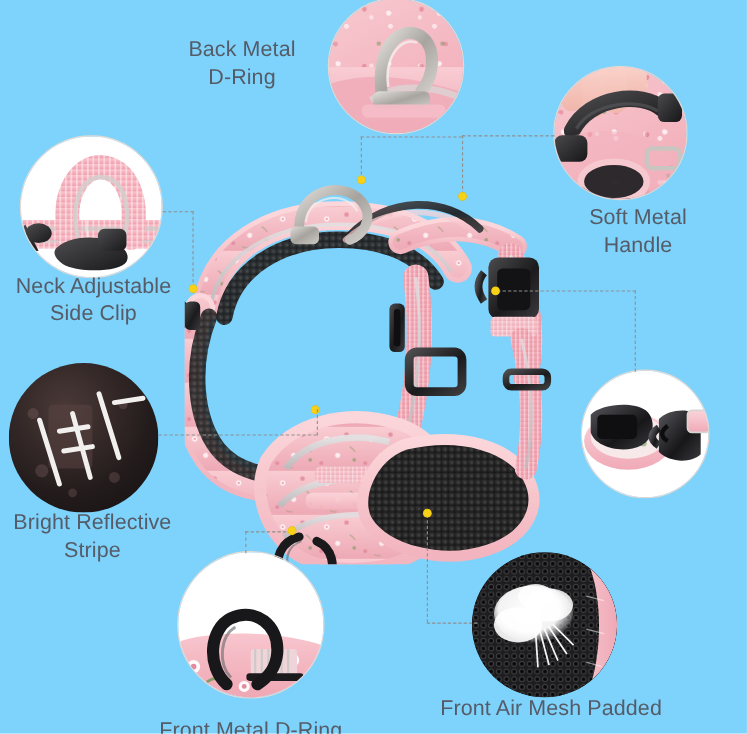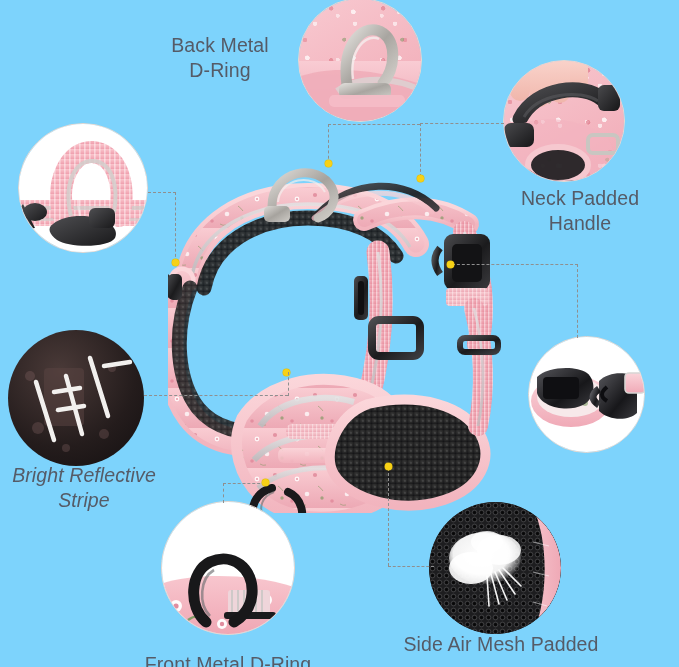--- a/index.html
+++ b/index.html
@@ -239,21 +239,21 @@
       <path d="M20 56 C34 32 76 28 94 40" stroke="#5c5c60" stroke-width="3" fill="none" opacity=".55"></path>
 
       <path d="M0 72 C26 52 72 54 104 76 L122 122 L0 122 Z" fill="#f3b3bf" opacity=".55"></path>
       <ellipse cx="54" cy="104" rx="30" ry="18" fill="#1d1d20" opacity=".92"></ellipse>
       <ellipse cx="54" cy="104" rx="30" ry="18" fill="none" stroke="#f6c8cf" stroke-width="6"></ellipse>
       <rect x="0" y="62" width="30" height="24" rx="7" fill="url(#bk2)"></rect>
       <rect x="94" y="24" width="22" height="26" rx="6" fill="url(#bk2)"></rect>
       <rect x="84" y="74" width="30" height="18" rx="5" fill="none" stroke="#c9c6c1" stroke-width="4"></rect>
     </svg>
   </div>
-  <div class="label" style="left:492px;top:186px;width:176px;">Neck Padded
+  <div class="label" style="left:492px;top:186px;width:176px;">Soft Metal
 Handle</div>
   <div class="dash h" style="left:420px;top:123px;width:84px;"></div>
   <div class="dash v" style="left:420px;top:123px;height:54px;"></div>
   <div class="dot" style="left:417px;top:175px;"></div>
 
   <div class="circle ring" style="left:18px;top:123px;width:130px;height:130px;">
     <div class="fill" style="background:#ffffff;"></div>
     <svg width="130" height="130" viewBox="0 0 130 130" style="position:absolute;inset:0;">
       <defs>
         <linearGradient id="wb" x1="0" y1="0" x2="0" y2="1">
@@ -277,20 +277,22 @@
       <path d="M46 96 C34 58 52 26 74 28 C96 30 108 58 100 92" stroke="url(#wv)" stroke-width="22" fill="none" stroke-linecap="round"></path>
       <path d="M52 92 C44 60 56 36 74 37 C92 38 100 60 95 88" stroke="#d2cfcd" stroke-width="4" fill="none" opacity=".85"></path>
       <path d="M61 92 C55 62 63 44 75 45" stroke="#ffffff" stroke-width="2.5" fill="none" opacity=".4"></path>
 
       <path d="M34 100 C44 92 62 90 78 94 C92 98 100 106 96 114 C90 124 50 124 38 116 C30 110 28 104 34 100 Z" fill="url(#bk3)"></path>
       <rect x="70" y="84" width="26" height="20" rx="6" fill="url(#bk3)"></rect>
       <path d="M4 80 q-8 8 -2 18 q4 8 14 6" fill="url(#bk3)"></path>
       <ellipse cx="16" cy="88" rx="12" ry="9" fill="url(#bk3)"></ellipse>
     </svg>
   </div>
+  <div class="label" style="left:2px;top:248px;width:166px;">Neck Adjustable
+Side Clip</div>
   <div class="dash h" style="left:148px;top:192px;width:28px;"></div>
   <div class="dash v" style="left:175px;top:192px;height:70px;"></div>
   <div class="dot" style="left:172px;top:259px;"></div>
 
   <div class="circle" style="left:8px;top:330px;width:136px;height:136px;">
     <div class="fill" style="background:radial-gradient(circle at 38% 30%,#4a3a38,#241c1c 60%,#130f10);"></div>
     <svg width="136" height="136" viewBox="0 0 136 136" style="position:absolute;inset:0;">
 
       <g opacity=".30" fill="#8d6a6a">
         <circle cx="22" cy="46" r="5"></circle>
@@ -305,21 +307,21 @@
       <g stroke="#f2f0ee" stroke-width="4.5" stroke-linecap="round">
         <line x1="28" y1="52" x2="46" y2="110"></line>
         <line x1="58" y1="46" x2="74" y2="104"></line>
         <line x1="82" y1="28" x2="100" y2="86"></line>
         <line x1="46" y1="62" x2="72" y2="58"></line>
         <line x1="50" y1="80" x2="76" y2="76"></line>
         <line x1="96" y1="36" x2="122" y2="32"></line>
       </g>
     </svg>
   </div>
-  <div class="label" style="left:0px;top:463px;width:168px;font-style:italic;">Bright Reflective
+  <div class="label" style="left:0px;top:463px;width:168px;">Bright Reflective
 Stripe</div>
   <div class="dash h" style="left:144px;top:395px;width:144px;"></div>
   <div class="dot" style="left:283px;top:369px;"></div>
   <div class="dash v" style="left:288px;top:372px;height:24px;"></div>
 
   <div class="circle ring" style="left:528px;top:336px;width:117px;height:117px;">
     <div class="fill" style="background:#ffffff;"></div>
     <svg width="117" height="117" viewBox="0 0 117 117" style="position:absolute;inset:0;">
       <defs>
         <linearGradient id="bk4" x1="0" y1="0" x2="1" y2="1">
@@ -441,18 +443,18 @@
         <g stroke="#ffffff" stroke-width="1.6" opacity=".95" stroke-linecap="round">
           <line x1="62" y1="72" x2="70" y2="102"></line>
           <line x1="66" y1="70" x2="78" y2="98"></line>
           <line x1="70" y1="68" x2="86" y2="92"></line>
           <line x1="58" y1="74" x2="60" y2="104"></line>
           <line x1="74" y1="66" x2="92" y2="84"></line>
         </g>
       </g>
     </svg>
   </div>
-  <div class="label" style="left:392px;top:632px;width:218px;">Side Air Mesh Padded</div>
+  <div class="label" style="left:392px;top:632px;width:218px;">Front Air Mesh Padded</div>
   <div class="dash v" style="left:388px;top:468px;height:98px;"></div>
   <div class="dash h" style="left:388px;top:566px;width:46px;"></div>
   <div class="dot" style="left:385px;top:463px;"></div>
 
 </div>
 
 </body></html>

